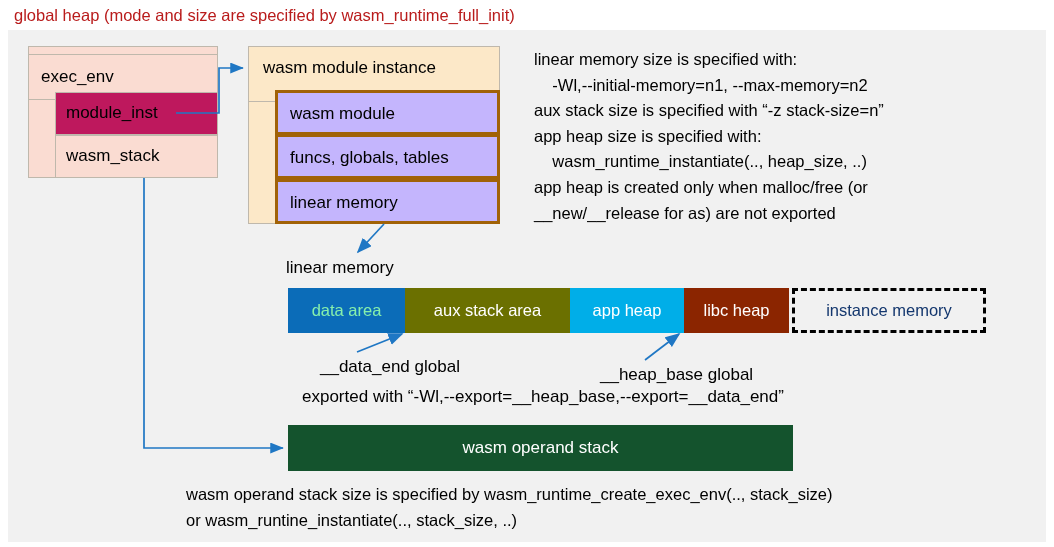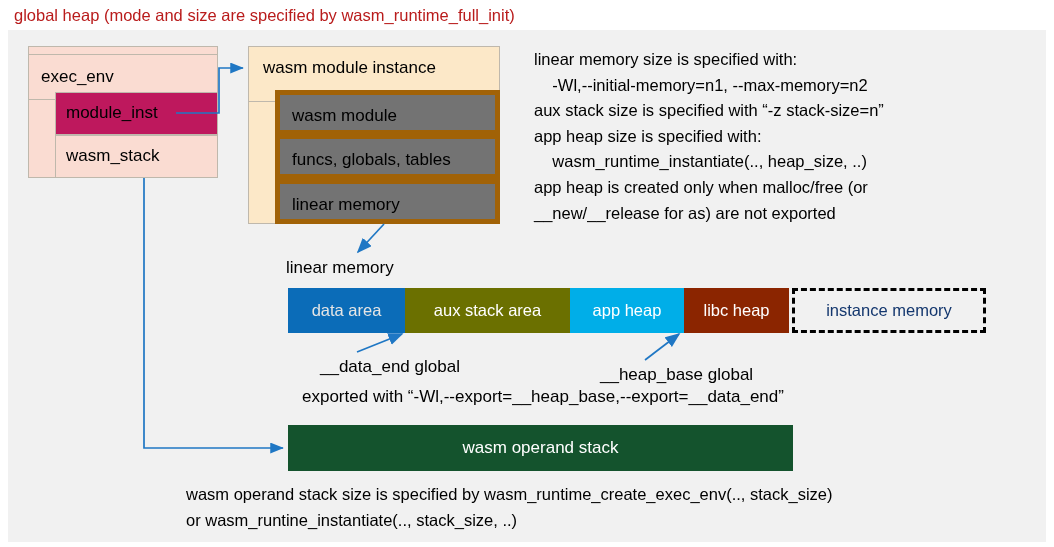--- a/index.html
+++ b/index.html
@@ -87,22 +87,22 @@
     left: 248px; top: 46px;
     width: 252px; height: 56px;
     background: #fce8c8;
     border: 1px solid #bfb8ac;
     box-sizing: border-box;
   }
   #wmi-header .cell-text { left: 14px; top: 11px; }
   .wmi-row {
     left: 275px;
     width: 225px; height: 45px;
-    background: #737373;
-    border: 5px solid #a16207;
+    background: #c4b5fd;
+    border: 3px solid #a16207;
     box-sizing: border-box;
   }
   .wmi-row .cell-text { left: 12px; top: 11px; }
   #wmi-row-0 { top: 90px; }
   #wmi-row-1 { top: 134px; }
   #wmi-row-2 { top: 179px; }
 
   
   #notes-block {
     left: 534px; top: 47px;
@@ -216,21 +216,21 @@
 <div class="abs" id="notes-block">linear memory size is specified with:
     -Wl,--initial-memory=n1, --max-memory=n2
 aux stack size is specified with “-z stack-size=n”
 app heap size is specified with:
     wasm_runtime_instantiate(.., heap_size, ..)
 app heap is created only when malloc/free (or
 __new/__release for as) are not exported</div>
 
 <div class="abs" id="linear-memory-label">linear memory</div>
 <div class="abs" id="memory-bar">
-  <div class="seg" style="width: 117px; background: rgb(11, 108, 184); color: #e5e5e5;">
+  <div class="seg" style="width: 117px; background: rgb(11, 108, 184); color: #86efac;">
     <span>data area</span>
   </div>
   <div class="seg" style="width: 165px; background: rgb(107, 112, 0); color: rgb(255, 255, 255);">
     <span>aux stack area</span>
   </div>
   <div class="seg" style="width: 114px; background: rgb(0, 174, 232); color: rgb(255, 255, 255);">
     <span>app heap</span>
   </div>
   <div class="seg" style="width: 105px; background: rgb(139, 37, 0); color: rgb(255, 255, 255); justify-content: center;">
     <span>libc heap</span>

